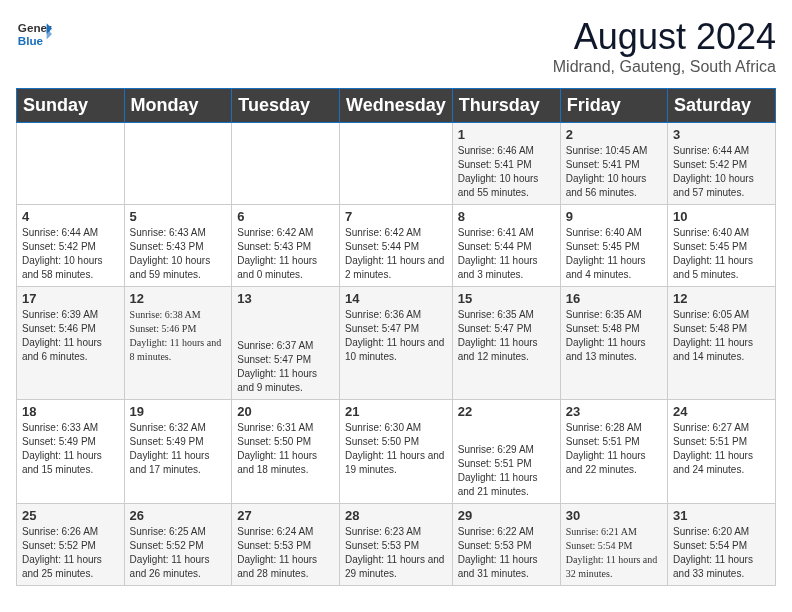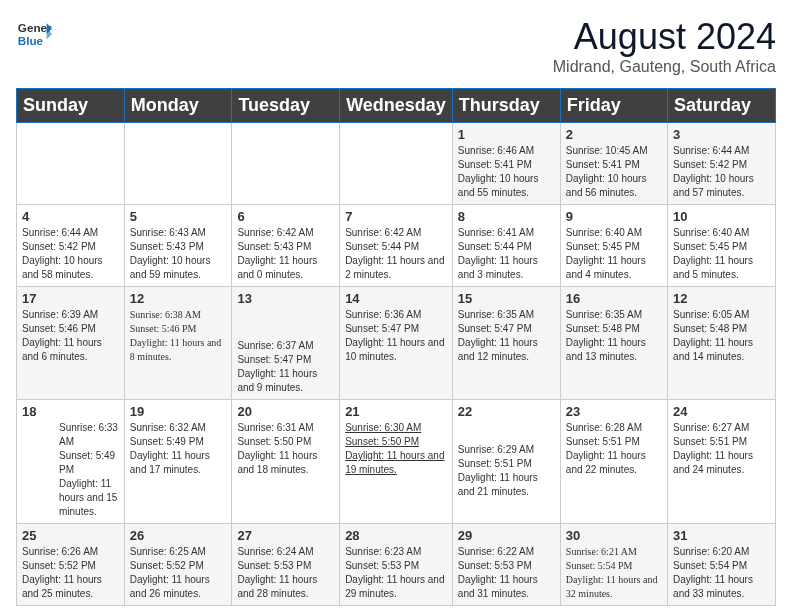--- a/index.html
+++ b/index.html
@@ -225,39 +225,39 @@
         <td>
           <span class="day-number">12</span>
           <div class="day-info" style="white-space: pre-line;">Sunrise: 6:05 AM
 Sunset: 5:48 PM
 Daylight: 11 hours and 14 minutes.</div>
         </td>
       </tr>
       <tr>
         <td>
           <span class="day-number">18</span>
-          <div class="day-info" style="white-space: pre-line; margin-left: 37px;">Sunrise: 6:33 AM
+          <div class="day-info" style="white-space: pre-line;">Sunrise: 6:33 AM
 Sunset: 5:49 PM
 Daylight: 11 hours and 15 minutes.</div>
         </td>
         <td>
           <span class="day-number">19</span>
           <div class="day-info" style="white-space: pre-line;">Sunrise: 6:32 AM
 Sunset: 5:49 PM
 Daylight: 11 hours and 17 minutes.</div>
         </td>
         <td>
           <span class="day-number">20</span>
           <div class="day-info" style="white-space: pre-line;">Sunrise: 6:31 AM
 Sunset: 5:50 PM
 Daylight: 11 hours and 18 minutes.</div>
         </td>
         <td>
           <span class="day-number">21</span>
-          <div class="day-info" style="white-space: pre-line; text-decoration: underline;">Sunrise: 6:30 AM
+          <div class="day-info" style="white-space: pre-line;">Sunrise: 6:30 AM
 Sunset: 5:50 PM
 Daylight: 11 hours and 19 minutes.</div>
         </td>
         <td>
           <span class="day-number">22</span>
           <div class="day-info" style="white-space: pre-line; margin-top: 24px;">Sunrise: 6:29 AM
 Sunset: 5:51 PM
 Daylight: 11 hours and 21 minutes.</div>
         </td>
         <td>

